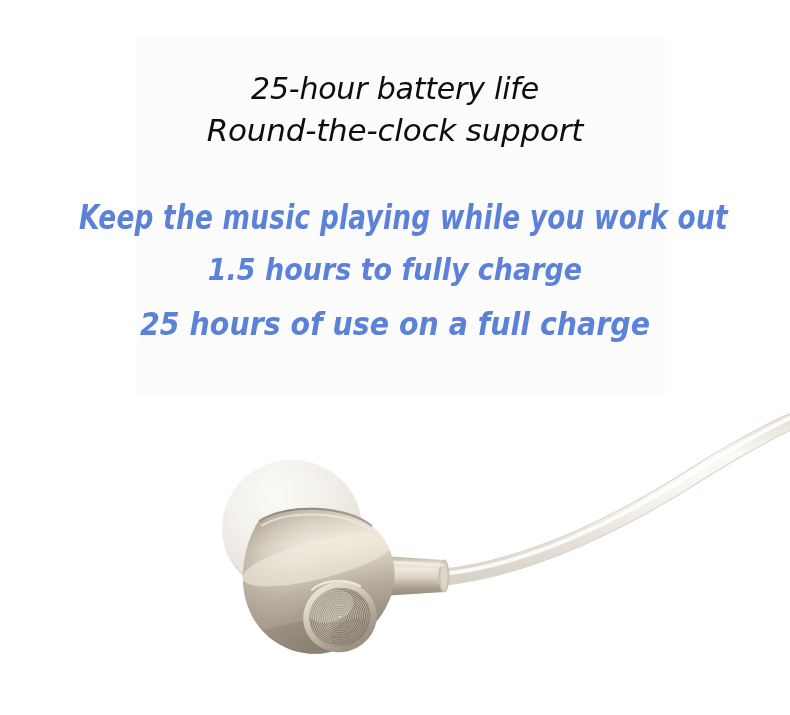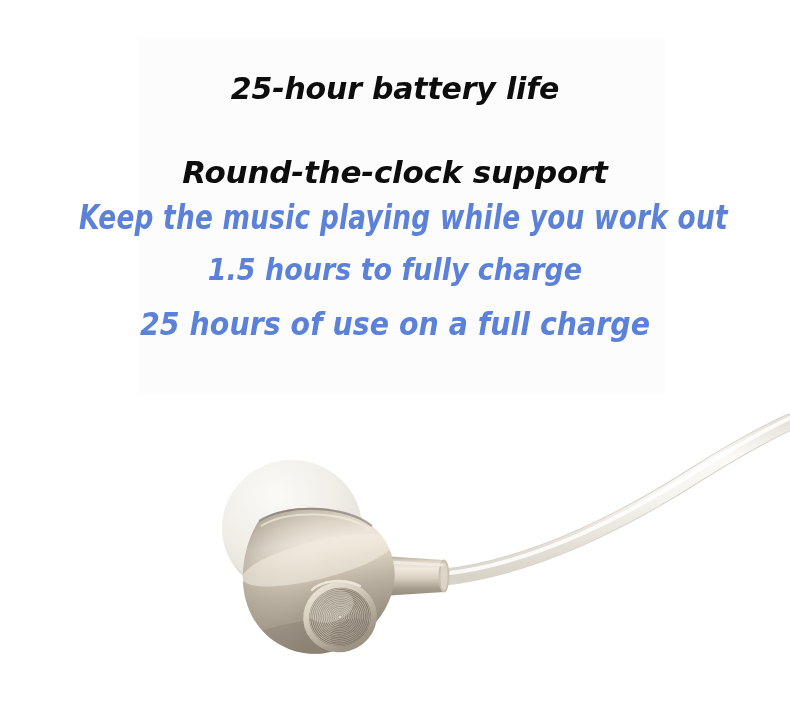--- a/index.html
+++ b/index.html
@@ -46,27 +46,27 @@
 
   
   .headline {
     position: absolute;
     left: 0;
     width: 790px;
     text-align: center;
     color: #0d0d0d;
     font-family: "DejaVu Sans", sans-serif;
     font-style: italic;
-    font-weight: bold;
+    font-weight: normal;
     font-size: 30px;
     letter-spacing: -0.2px;
     white-space: nowrap;
   }
   .headline-1 { top: 71px; }
-  .headline-2 { top: 112px; font-size: 31px; margin-top: 42px; }
+  .headline-2 { top: 112px; font-size: 31px; }
 
   
   .subline {
     position: absolute;
     left: 0;
     width: 790px;
     text-align: center;
     color: #5b82d8;
     font-family: "DejaVu Sans", sans-serif;
     font-style: italic;

